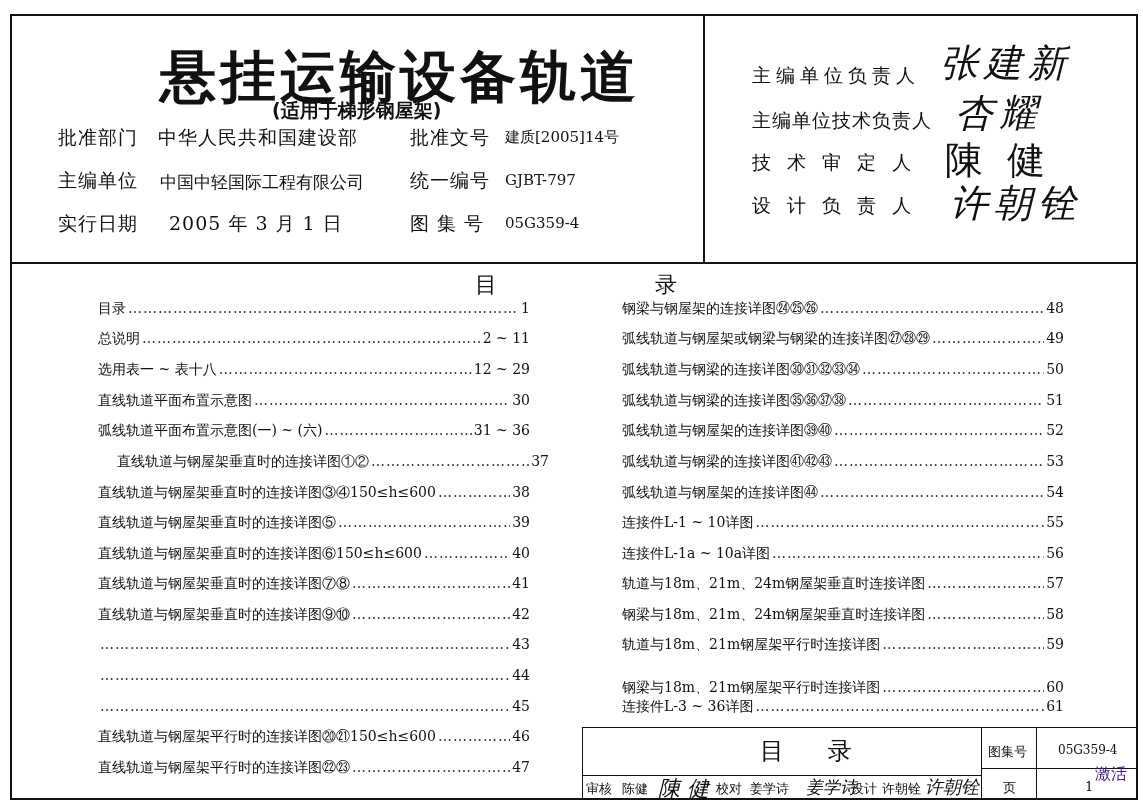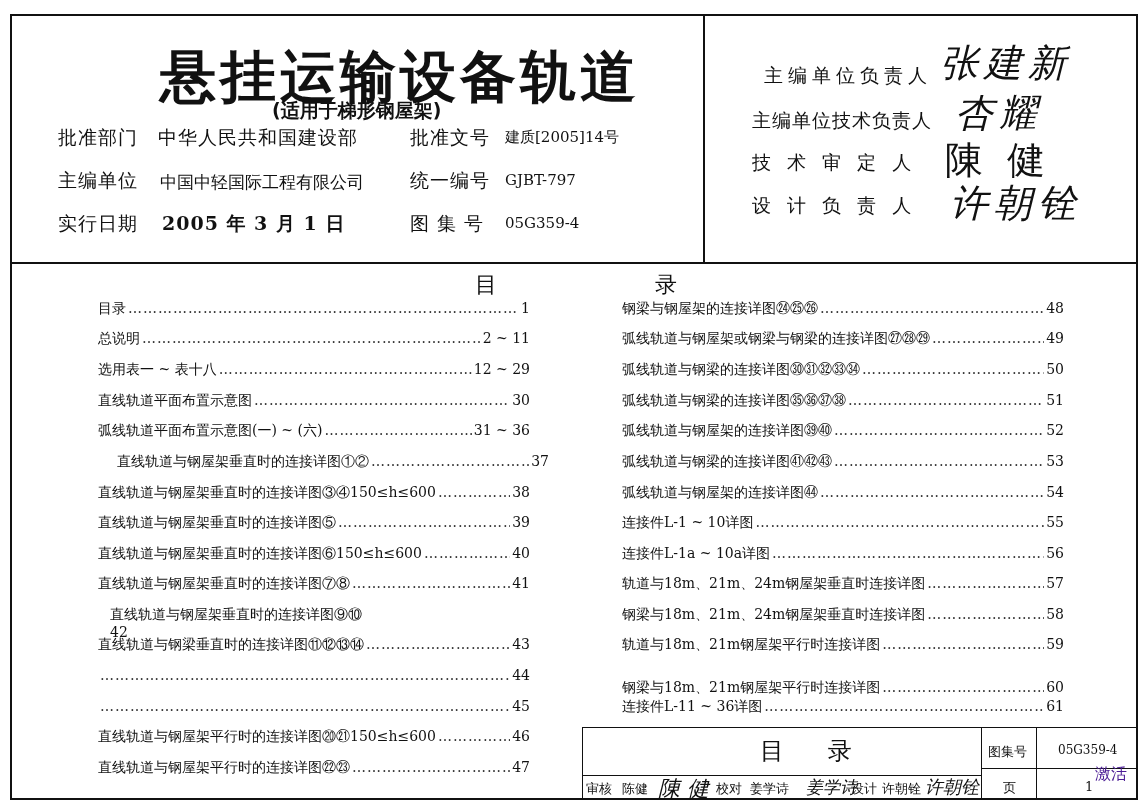--- a/index.html
+++ b/index.html
@@ -38,25 +38,25 @@
 <div class="info" style="left:158px;top:125px;">中华人民共和国建设部</div>
 <div class="info" style="left:410px;top:125px;">批准文号</div>
 <div class="info small" style="left:505px;top:128px;">建质[2005]14号</div>
 
 <div class="info" style="left:58px;top:168px;">主编单位</div>
 <div class="info small" style="left:160px;top:171px;font-size:17px;">中国中轻国际工程有限公司</div>
 <div class="info" style="left:410px;top:168px;">统一编号</div>
 <div class="info small" style="left:505px;top:171px;">GJBT-797</div>
 
 <div class="info" style="left:58px;top:211px;">实行日期</div>
-<div class="info" style="left:162px;top:211px;font-weight:bold;">2005 年 3 月 1 日</div>
+<div class="info" style="left:169px;top:211px;">2005 年 3 月 1 日</div>
 <div class="info" style="left:410px;top:211px;">图 集 号</div>
 <div class="info small" style="left:505px;top:214px;">05G359-4</div>
 
-<div class="sig-label" style="top:63px;margin-left:12px;">主编单位负责人</div>
+<div class="sig-label" style="top:63px;">主编单位负责人</div>
 <div class="sig" style="left:940px;top:38px;">张建新</div>
 <div class="sig-label" style="top:108px;letter-spacing:1px;">主编单位技术负责人</div>
 <div class="sig" style="left:955px;top:88px;">杏耀</div>
 <div class="sig-label" style="top:150px;">技 术 审 定 人</div>
 <div class="sig" style="left:945px;top:135px;font-style:normal;">陳 健</div>
 <div class="sig-label" style="top:193px;">设 计 负 责 人</div>
 <div class="sig" style="left:950px;top:178px;">许朝铨</div>
 
 <div class="toc-head" style="left:475px;">目</div>
 <div class="toc-head" style="left:655px;">录</div>
@@ -105,27 +105,26 @@
   <div class="toc-row" style="left:98px;top:545px;width:432px;">
       <span class="t">直线轨道与钢屋架垂直时的连接详图⑥150≤h≤600</span>
       <span class="d"></span>
       <span class="p">40</span>
     </div>
   <div class="toc-row" style="left:98px;top:575px;width:432px;">
       <span class="t">直线轨道与钢屋架垂直时的连接详图⑦⑧</span>
       <span class="d"></span>
       <span class="p">41</span>
     </div>
-  <div class="toc-row" style="left:108px;top:606px;width:432px;flex-direction:column;">
+  <div class="toc-row" style="left:98px;top:606px;width:432px;">
       <span class="t">直线轨道与钢屋架垂直时的连接详图⑨⑩</span>
       <span class="d"></span>
       <span class="p">42</span>
     </div>
   <div class="toc-row" style="left:98px;top:636px;width:432px;">
-      <span class="t">直线轨道与钢梁垂直时的连接详图⑪⑫⑬⑭</span>
       <span class="d"></span>
       <span class="p">43</span>
     </div>
   <div class="toc-row" style="left:98px;top:667px;width:432px;">
       <span class="d"></span>
       <span class="p">44</span>
     </div>
   <div class="toc-row" style="left:98px;top:698px;width:432px;">
       <span class="d"></span>
       <span class="p">45</span>
@@ -202,21 +201,21 @@
       <span class="t">轨道与18m、21m钢屋架平行时连接详图</span>
       <span class="d"></span>
       <span class="p">59</span>
     </div>
   <div class="toc-row" style="left:622px;top:679px;width:442px;">
       <span class="t">钢梁与18m、21m钢屋架平行时连接详图</span>
       <span class="d"></span>
       <span class="p">60</span>
     </div>
   <div class="toc-row" style="left:622px;top:698px;width:442px;">
-      <span class="t">连接件L-11 ~ 36详图</span>
+      <span class="t">连接件L-3 ~ 36详图</span>
       <span class="d"></span>
       <span class="p">61</span>
     </div>
 </div>
 
 <div>
   <div class="tb" style="left:582px;top:727px;width:556px;height:73px;"></div>
   <div class="tb" style="left:582px;top:775px;width:400px;height:25px;border-width:1px 0 0 0;"></div>
   <div class="tb" style="left:981px;top:727px;width:1px;height:73px;border-width:0 0 0 1px;"></div>
   <div class="tb" style="left:1036px;top:727px;width:1px;height:73px;border-width:0 0 0 1px;"></div>

